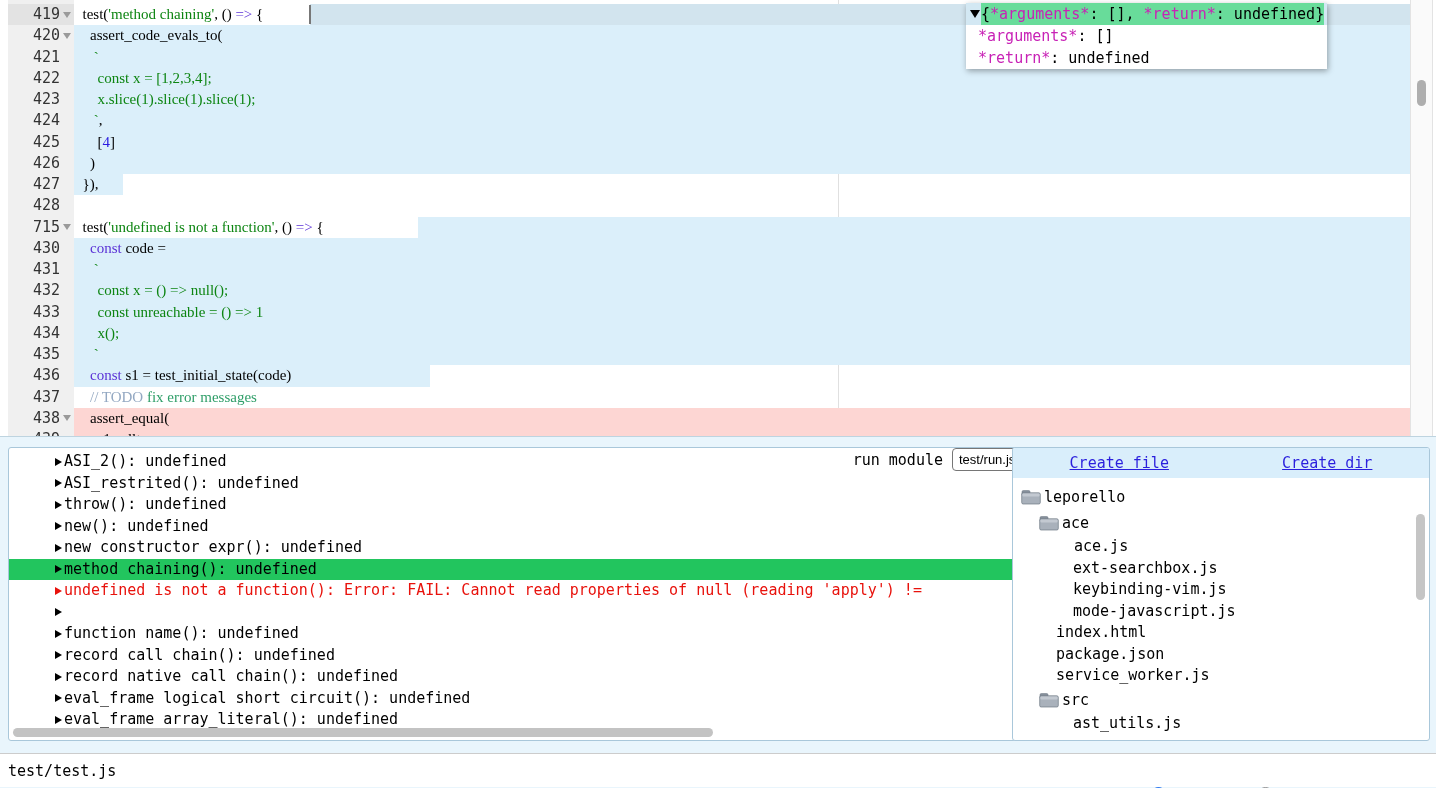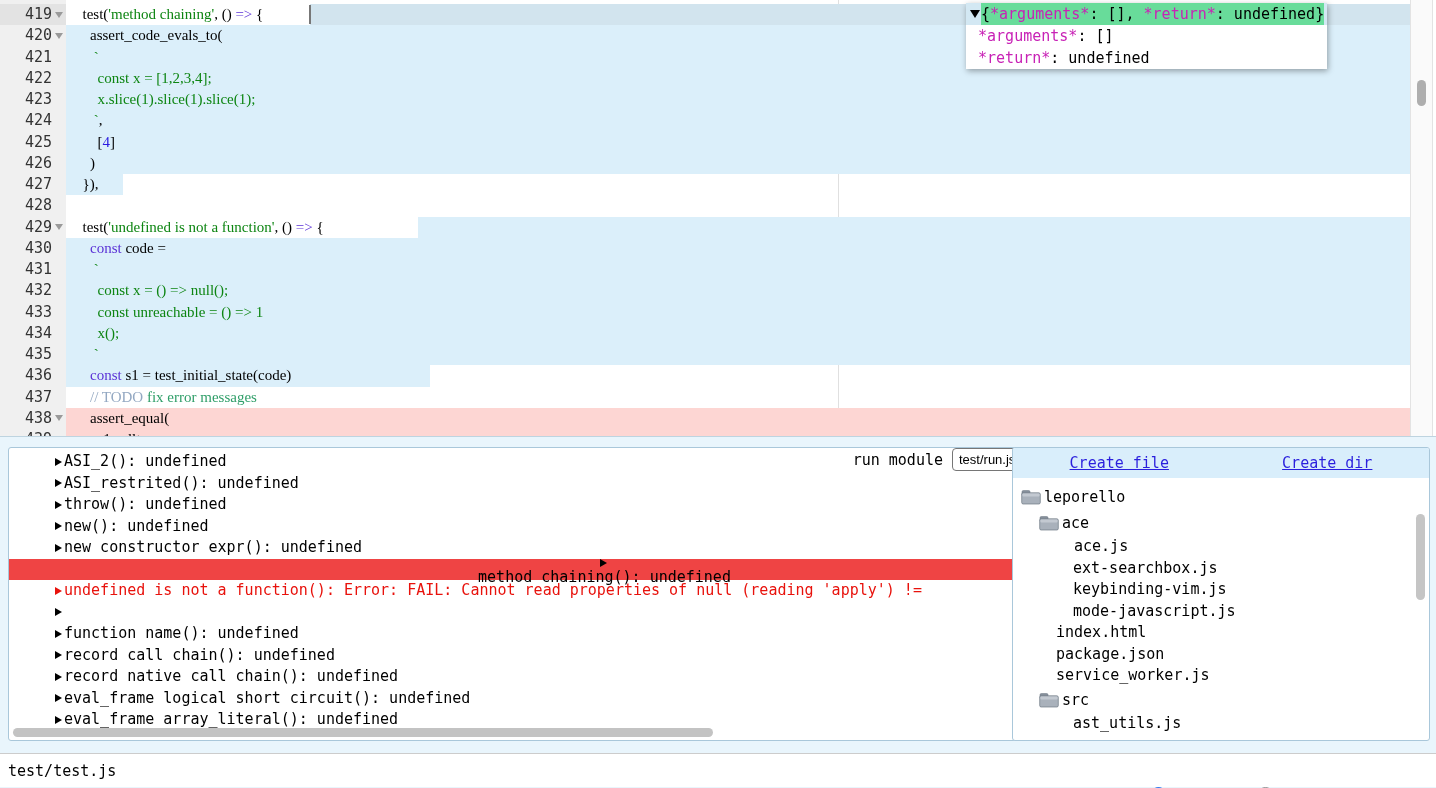--- a/index.html
+++ b/index.html
@@ -4,21 +4,21 @@
 <style>
   html,body{margin:0;padding:0;}
   body{
     width:1436px;height:788px;position:relative;overflow:hidden;
     background:#e9f5fc;
     font-family:"DejaVu Sans Mono",monospace;
   }
   
   .editor{position:absolute;left:0;top:0;width:1436px;height:436px;background:#fff;border-bottom:1px solid #bed4e0;overflow:hidden;}
   .print-margin{position:absolute;left:838px;top:0;width:1px;height:436px;background:#e0e0e0;z-index:0;}
-  .gutter{position:absolute;left:0;top:0;width:66px;height:436px;background:#f0f0f0;padding-top:4px;box-sizing:border-box;z-index:3;}
+  .gutter{position:absolute;left:8px;top:0;width:66px;height:436px;background:#f0f0f0;padding-top:4px;box-sizing:border-box;z-index:3;}
   .gutter-row{height:21.25px;line-height:21.25px;font-size:15px;color:#333;display:flex;justify-content:flex-end;align-items:center;}
   .gutter-row.active{background:#e3e3e3;}
   .gutter-row .fold-col{width:14px;display:flex;justify-content:center;align-items:center;}
   .tri-down{width:0;height:0;border-left:4px solid transparent;border-right:4px solid transparent;border-top:6px solid #9a9a9a;}
   .code{position:absolute;left:66px;top:0;width:1344px;height:436px;padding-top:4px;box-sizing:border-box;z-index:1;}
   .code-line{height:21.25px;line-height:21.25px;font-size:15px;white-space:pre;position:relative;padding-left:9px;font-family:Liberation Serif, serif;}
   .code-line .txt{position:relative;z-index:2;}
   .hl{position:absolute;top:0;bottom:0;z-index:1;}
   .hl-blue{background:#dbeffa;}
   .hl-active{background:#d2e4ee;}
@@ -35,21 +35,21 @@
   .tooltip{position:absolute;left:966px;top:3px;background:#fff;box-shadow:1px 2px 6px rgba(0,0,0,0.35);z-index:6;font-size:15px;}
   .tt-row{height:22px;line-height:22px;white-space:pre;padding:0 3px;display:flex;align-items:center;}
   .tt-header{background:#d3e8f3;}
   .tt-green{background:#68dc9a;}
   .tt-key{color:#c822b6;text-align:right;}
   .tt-tri{width:0;height:0;border-left:5px solid transparent;border-right:5px solid transparent;border-top:8px solid #000;margin:0 1px;flex:0 0 auto;}
   
   .calltree{position:absolute;left:8px;top:447px;width:1147px;height:294px;background:#fff;border:1px solid #a9c7da;border-radius:3px;box-sizing:border-box;overflow:hidden;}
   .ct-rows{padding-top:3px;}
   .ct-row{height:21.5px;line-height:21.5px;font-size:15px;white-space:pre;padding-left:46px;display:flex;align-items:center;color:#000;}
-  .ct-row.selected{background:#ef4444;flex-direction:column;}
+  .ct-row.selected{background:#22c55e;}
   .ct-row.error{color:#e8120c;}
   .ct-tri{width:0;height:0;border-top:4.5px solid transparent;border-bottom:4.5px solid transparent;border-left:7px solid currentColor;margin-right:2px;flex:0 0 auto;}
   .run-module{position:absolute;top:0;right:20px;display:flex;align-items:center;background:#fff;}
   .run-module .rm-label{font-size:15px;margin-right:9px;}
   .rm-select{width:182px;height:23px;border:1px solid #767676;border-radius:4px;background:#fff;font-family:"Liberation Sans",sans-serif;font-size:13px;line-height:21px;padding-left:6px;box-sizing:border-box;position:relative;color:#000;}
   .rm-chevron{position:absolute;right:7px;top:7px;width:7px;height:7px;border-right:1.8px solid #333;border-bottom:1.8px solid #333;transform:rotate(45deg) scale(1,0.8);}
   .ct-hscroll{position:absolute;bottom:3px;left:4px;width:700px;height:9px;background:#c3c3c3;border-radius:5px;}
   
   .filetree{position:absolute;left:1012px;top:447px;width:418px;height:294px;background:#fff;border:1px solid #a9c7da;border-radius:3px;box-sizing:border-box;overflow:hidden;}
   .ft-header{height:30px;background:#d9eefb;display:flex;align-items:center;justify-content:space-around;font-size:15px;}
@@ -139,21 +139,21 @@
       </div>
       <div class="gutter-row">
         <span>427</span>
         <span class="fold-col"></span>
       </div>
       <div class="gutter-row">
         <span>428</span>
         <span class="fold-col"></span>
       </div>
       <div class="gutter-row">
-        <span>429</span>
+        <span>715</span>
         <span class="fold-col">
           <span class="tri-down"></span>
         </span>
       </div>
       <div class="gutter-row">
         <span>430</span>
         <span class="fold-col"></span>
       </div>
       <div class="gutter-row">
         <span>431</span>

